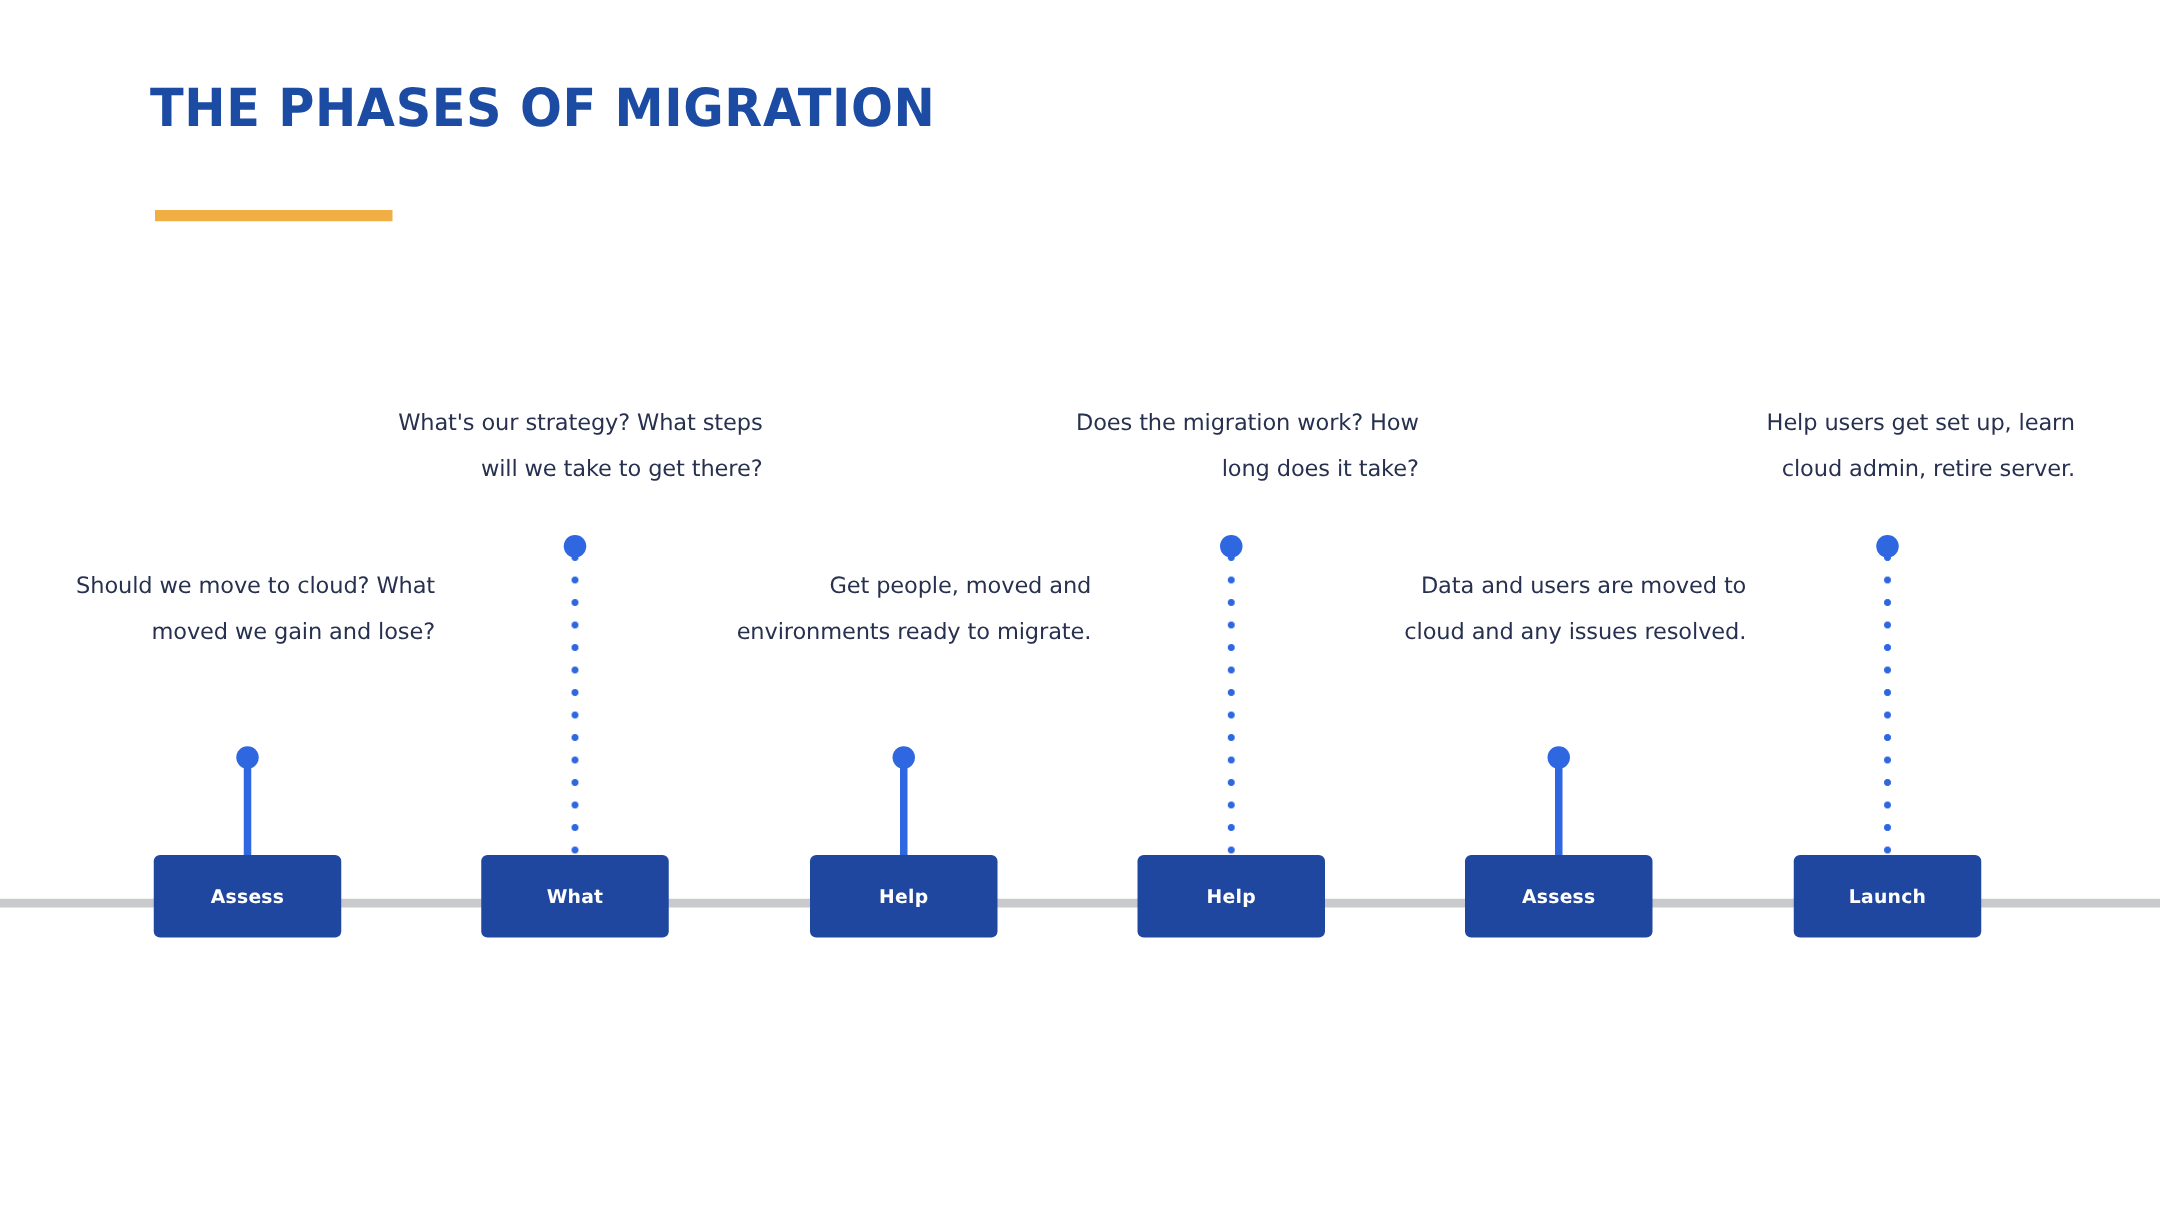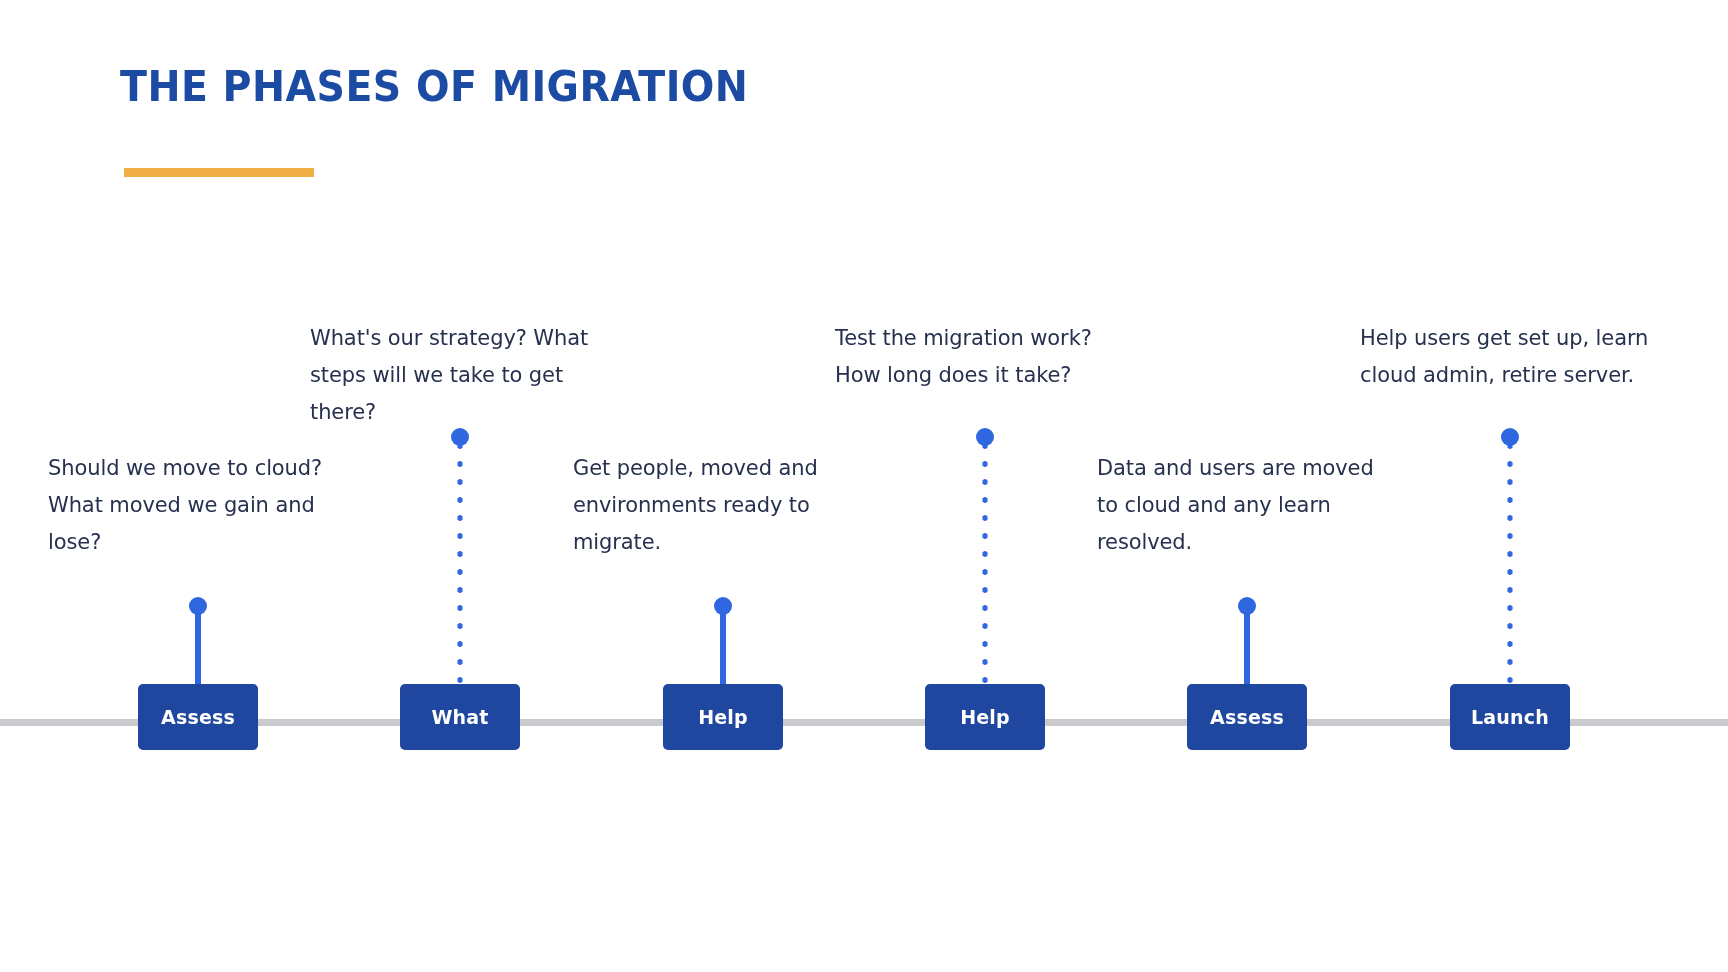--- a/index.html
+++ b/index.html
@@ -44,28 +44,28 @@
   .col{
     position:absolute;
     top:0; bottom:0;
     width:0;
   }
   .box{
     position:absolute;
     top:684px;
     left:50%;
     transform:translateX(-50%);
-    width:120px;height:66px;
+    width:150px;height:66px;
     background:#20479F;
     border-radius:5px;
     display:flex;align-items:center;justify-content:center;
     color:#FFFFFF;
     font-family:"DejaVu Sans", sans-serif;
     font-weight:bold;
-    font-size:19px;
+    font-size:15px;
     letter-spacing:0.2px;
     z-index:3;
   }
   .stem{
     position:absolute;
     left:50%;
     transform:translateX(-50%);
     width:6px;
     background:#2E67E0;
     z-index:2;
@@ -85,24 +85,24 @@
     width:18px;height:18px;
     border-radius:50%;
     background:#2E67E0;
     z-index:3;
   }
   .caption{
     position:absolute;
     left:50%;
     transform:translateX(-50%);
     width:300px;
-    text-align:left;
+    text-align:right;
     color:#27314F;
     font-family:"DejaVu Sans", sans-serif;
-    font-size:21px;
+    font-size:18px;
     line-height:37px;
     font-weight:400;
     letter-spacing:-0.1px;
   }
 
   
   .col.low .stem{ top:606px; height:86px; }
   .col.low .dot { top:597px; }
   .col.low .caption{ top:450px; }
 
@@ -135,27 +135,27 @@
         <div class="stem dotted"></div>
         <div class="box">What</div>
       </div>
       <div class="col low" style="left: 723px;">
         <div class="caption">Get people, moved and environments ready to migrate.</div>
         <div class="dot"></div>
         <div class="stem"></div>
         <div class="box">Help</div>
       </div>
       <div class="col high" style="left: 985px;">
-        <div class="caption">Test the migration work? How long does it take?</div>
+        <div class="caption">Does the migration work? How long does it take?</div>
         <div class="dot"></div>
         <div class="stem dotted"></div>
         <div class="box">Help</div>
       </div>
       <div class="col low" style="left: 1247px;">
-        <div class="caption">Data and users are moved to cloud and any learn resolved.</div>
+        <div class="caption">Data and users are moved to cloud and any issues resolved.</div>
         <div class="dot"></div>
         <div class="stem"></div>
         <div class="box">Assess</div>
       </div>
       <div class="col high" style="left: 1510px;">
         <div class="caption">Help users get set up, learn cloud admin, retire server.</div>
         <div class="dot"></div>
         <div class="stem dotted"></div>
         <div class="box">Launch</div>
       </div>

